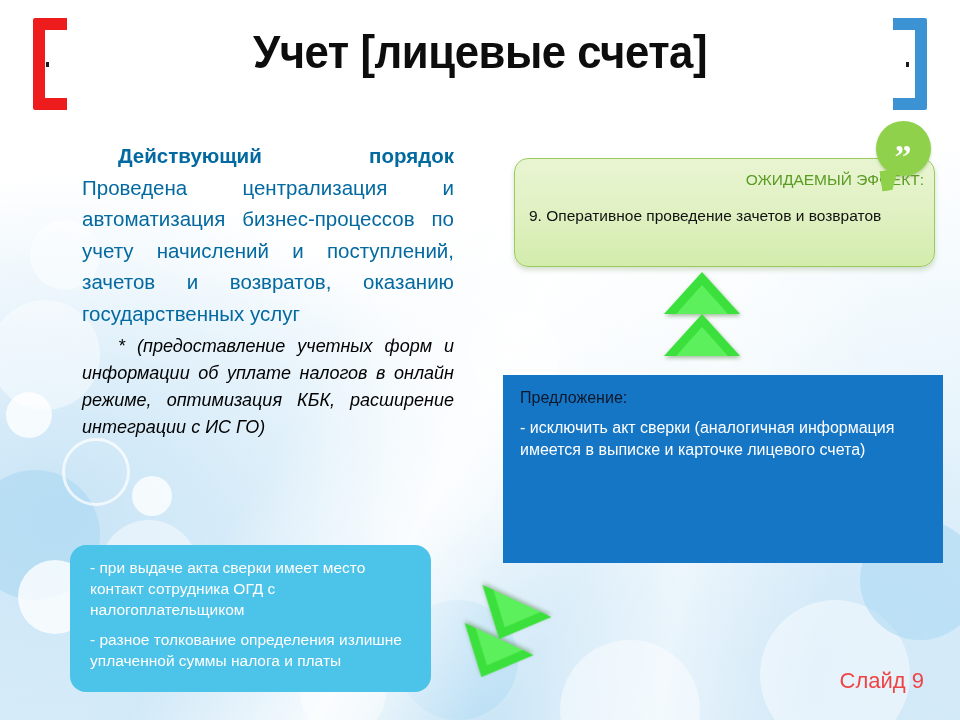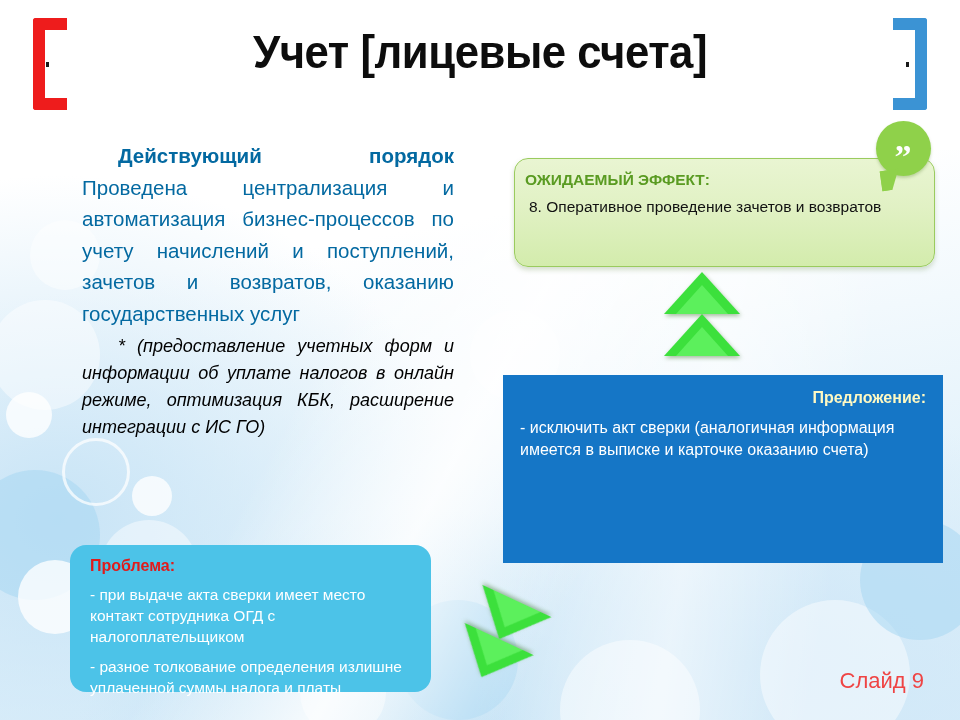--- a/index.html
+++ b/index.html
@@ -119,25 +119,25 @@
     left: 514px; top: 158px;
     width: 421px; height: 109px;
     box-sizing: border-box;
     border: 1px solid #9acb5e;
     border-radius: 14px;
     background: linear-gradient(180deg, #e9f5d2 0%, #e1f1c4 45%, #d3ecac 100%);
     box-shadow: 0 3px 5px rgba(120,150,90,0.30);
     padding: 12px 10px 0 10px;
   }
   #effect-title {
-    text-align: left;
+    text-align: right;
     font-size: 15.5px;
-    font-weight: bold;
+    font-weight: normal;
     color: #5a9b22;
-    margin-bottom: 7px;
+    margin-bottom: 16px;
   }
   .effect-item {
     font-size: 15.5px;
     line-height: 21px;
     color: #111111;
     padding-left: 4px;
   }
   #quote-bubble {
     position: absolute;
     left: 876px; top: 121px;
@@ -207,24 +207,23 @@
   #proposal-box {
     position: absolute;
     left: 503px; top: 375px;
     width: 440px; height: 188px;
     box-sizing: border-box;
     background: #1576c6;
     padding: 14px 17px 0 17px;
   }
   #proposal-title {
     font-size: 16px;
-    font-weight: bold;
-    color: #fef9c3;
+    font-weight: normal;
+    color: #0f172a;
     margin-bottom: 10px;
-    text-align: right;
   }
   .proposal-item {
     font-size: 16px;
     line-height: 21.5px;
     color: #ffffff;
     margin-bottom: 10px;
   }
 
   
   #problem-box {
@@ -294,44 +293,43 @@
 
   <div id="slide-title">Учет [лицевые счета]</div>
 
   <div class="left-col">
     <p class="para-main"><b>Действующий порядок</b> <span>Проведена централизация и автоматизация бизнес-процессов по учету начислений и поступлений, зачетов и возвратов, оказанию государственных услуг</span></p>
     <p class="para-note">* (предоставление учетных форм и информации об уплате налогов в онлайн режиме, оптимизация КБК, расширение интеграции с ИС ГО)</p>
   </div>
 
   <div id="effect-box">
     <div id="effect-title">ОЖИДАЕМЫЙ ЭФФЕКТ:</div>
-    <div class="effect-item">8. Оперативное проведение зачетов и возвратов</div>
+    <div class="effect-item">9. Оперативное проведение зачетов и возвратов</div>
   </div>
 
   <div id="quote-bubble">
     <div class="tail"></div>
     <div class="marks">”</div>
   </div>
 
   <div id="arrow-up" class="chev-stack">
     <div class="chev a"></div>
     <div class="chev b"></div>
   </div>
 
   <div id="proposal-box">
     <div id="proposal-title">Предложение:</div>
-    <div class="proposal-item">- исключить акт сверки (аналогичная информация имеется в выписке и карточке оказанию счета)</div>
+    <div class="proposal-item">- исключить акт сверки (аналогичная информация имеется в выписке и карточке лицевого счета)</div>
   </div>
 
   <div id="arrow-down-left" class="chev-stack">
     <div class="chev a"></div>
     <div class="chev b"></div>
   </div>
 
   <div id="problem-box">
-    <div id="problem-title">Проблема:</div>
     <div class="problem-item">- при выдаче акта сверки имеет место контакт сотрудника ОГД с налогоплательщиком</div>
     <div class="problem-item">- разное толкование определения излишне уплаченной суммы налога и платы</div>
   </div>
 
   <div id="slide-number">Слайд 9</div>
 
 </div>
 
 </body></html>

